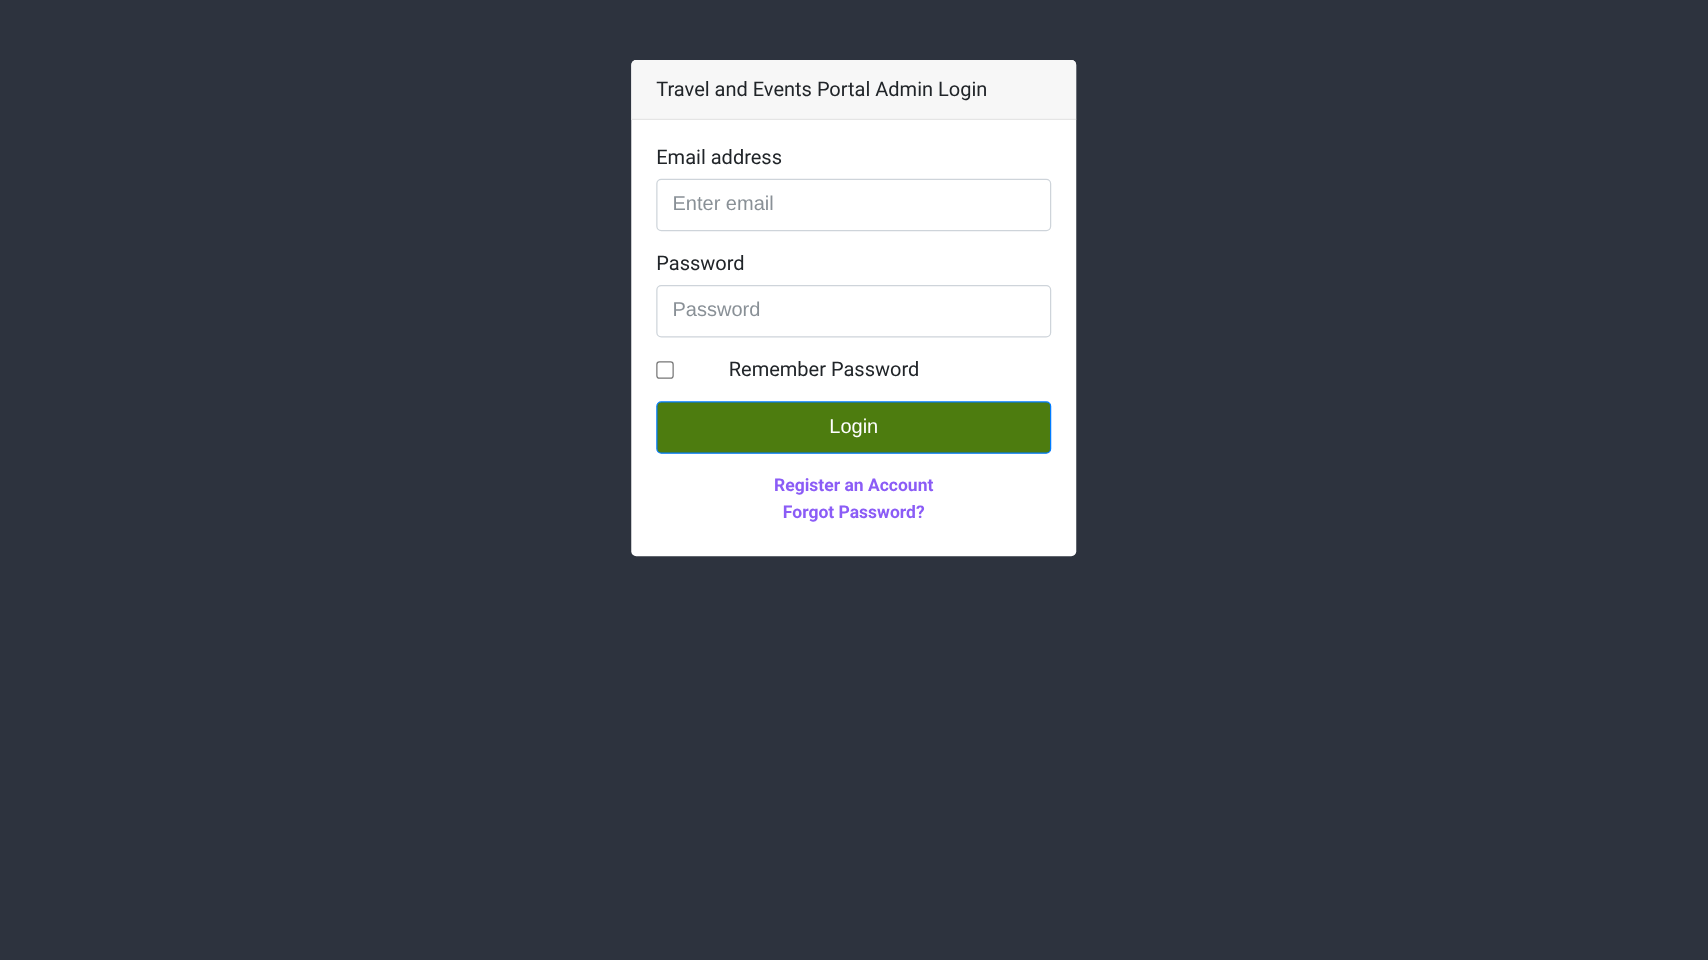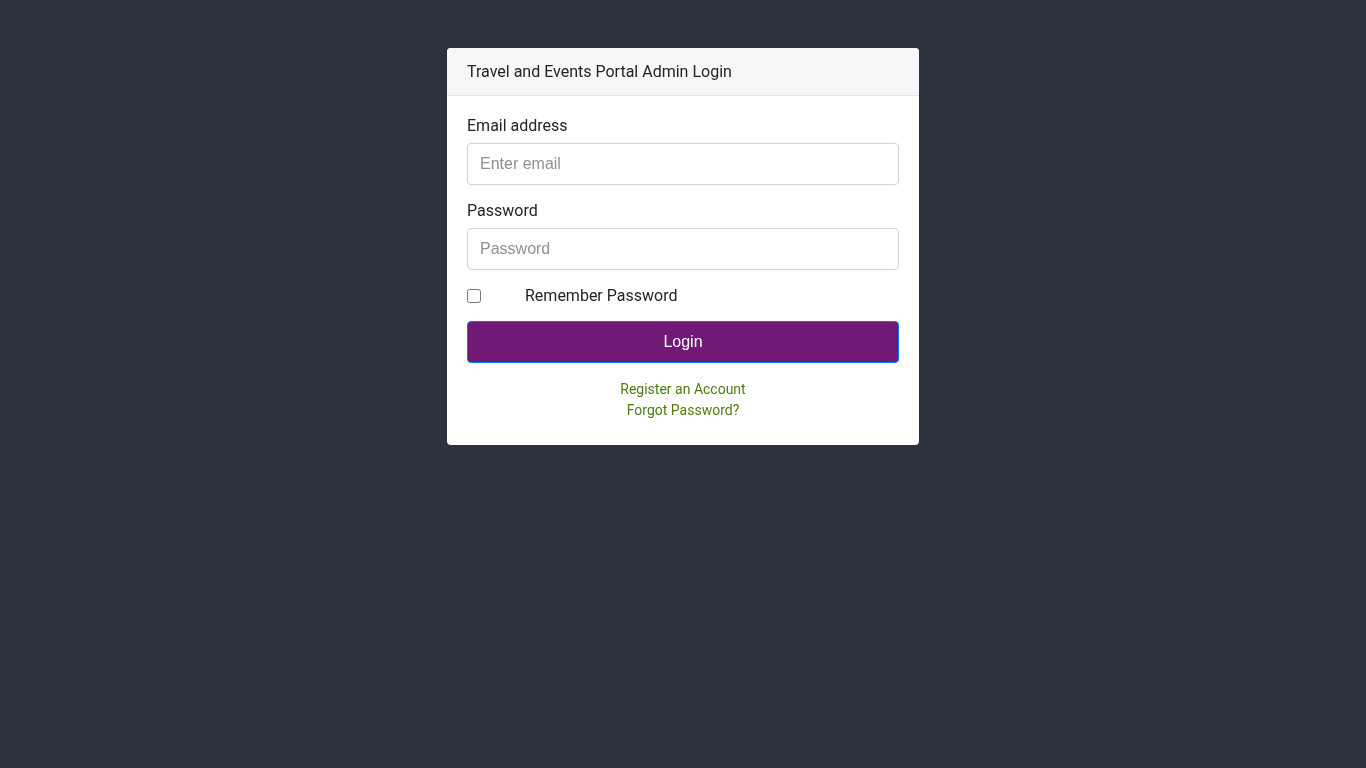--- a/index.html
+++ b/index.html
@@ -13,21 +13,21 @@
       width: 1366px;
       height: 768px;
       overflow: hidden;
     }
     .container {
       display: flex;
       justify-content: center;
       padding-top: 48px;
     }
     .card {
-      width: 472px;
+      width: 356px;
       background-color: #ffffff;
       border-radius: 4px;
       overflow: hidden;
     }
     .card-header {
       background-color: #f7f7f7;
       border-bottom: 1px solid #e5e5e5;
       padding: 14px 20px;
       font-size: 16px;
       color: #212529;
@@ -76,37 +76,38 @@
       color: #212529;
       cursor: pointer;
     }
     .btn-primary {
       display: block;
       width: 100%;
       padding: 8px 12px;
       font-size: 16px;
       line-height: 1.5;
       color: #fff;
-      background-color: #701a75;
+      background-color: #4d7c0f;
       border: 1px solid #007bff;
       border-radius: 4px;
       cursor: pointer;
       text-align: center;
     }
     .links {
       text-align: center;
       margin-top: 16px;
     }
     .link {
       display: block;
       font-size: 14px;
-      color: #4d7c0f;
+      color: #8b5cf6;
       text-decoration: none;
       cursor: pointer;
       line-height: 1.5;
+      font-weight: bold;
     }
   </style>
 </head>
 <body>
 
 <div class="container">
   <div class="card">
     <div class="card-header">
       <span>Travel and Events Portal Admin Login</span>
     </div>

